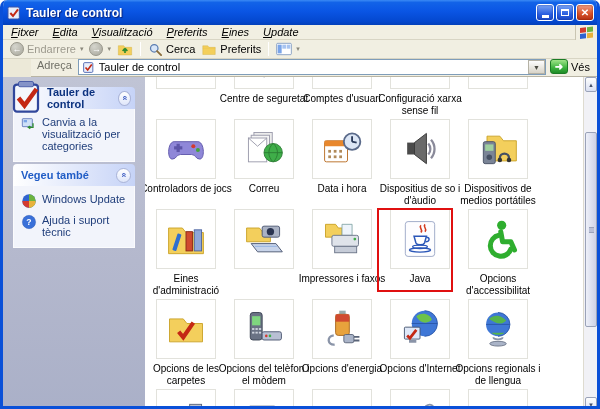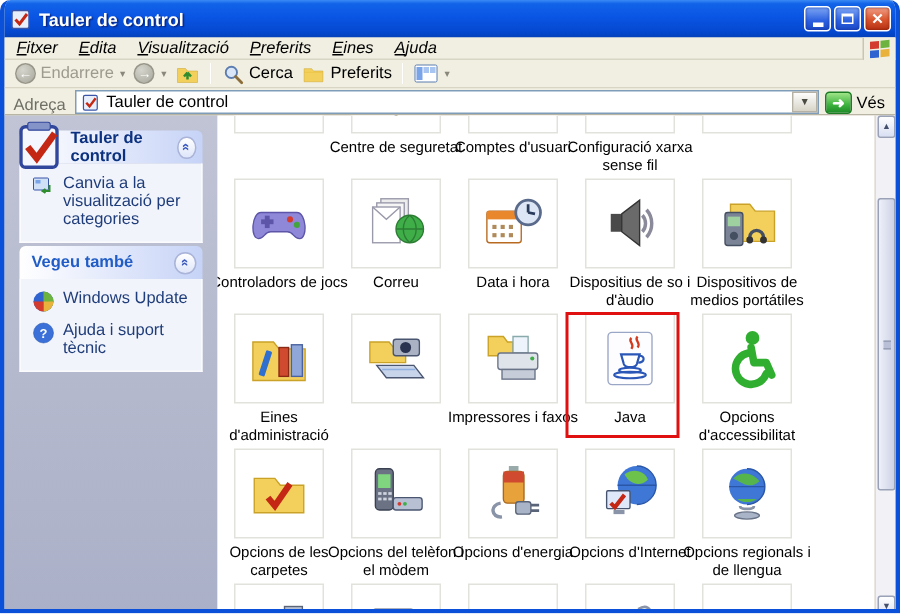--- a/index.html
+++ b/index.html
@@ -28,21 +28,21 @@
   
   .toolbar { height:19px; display:flex; align-items:center; background:#f1efe2; border-bottom:1px solid #d8d5c4; padding:0 4px; font-size:11px; }
   .tbtn { display:flex; align-items:center; gap:3px; padding:0 3px; height:17px; }
   .tb-disabled { color:#9d9a8e; }
   .drop { font-size:7px; color:#8a887c; margin-left:1px; }
   .tb-sep { width:1px; height:14px; background:#c9c5b2; border-right:1px solid #fff; margin:0 4px; }
   .circle-btn { width:14px; height:14px; border-radius:50%; display:flex; align-items:center; justify-content:center;
                 color:#fff; font-size:9px; font-weight:bold; }
   .circle-gray { background:radial-gradient(circle at 35% 30%,#d5d5cd,#a8a79c); border:1px solid #98968a; }
   
-  .addressbar { height:18px; display:flex; align-items:flex-end; background:#f1efe2; border-bottom:1px solid #b9b5a4; padding:0 3px; font-size:11px; }
+  .addressbar { height:18px; display:flex; align-items:flex-start; background:#f1efe2; border-bottom:1px solid #b9b5a4; padding:0 3px; font-size:11px;margin-left:28px; }
   .addr-label { color:#6f6f66; padding:0 6px 0 3px; }
   .addr-input { flex:1; height:16px; background:#fff; border:1px solid #7f9db9; display:flex; align-items:center; gap:4px; padding-left:3px; }
   .addr-text { font-size:11px; color:#000; flex:1; }
   .addr-drop { width:17px; height:14px; background:linear-gradient(180deg,#fdfdfd,#d8d4c8); border:1px solid #b5b2a5;
                display:flex; align-items:center; justify-content:center; font-size:7px; color:#4b4b42; }
   .go { display:flex; align-items:center; gap:3px; padding:0 4px; }
   .go-btn { width:18px; height:15px; border-radius:3px; border:1px solid #1c7c24;
             background:linear-gradient(180deg,#9fe488,#3db33e 60%,#1f8c28);
             color:#fff; font-size:10px; font-weight:bold; display:flex; align-items:center; justify-content:center; }
   
@@ -100,21 +100,21 @@
       <div class="wbtn close">✕</div>
     </div>
   </div>
 
   <div class="menubar">
     <span class="menu-item">Fitxer</span>
     <span class="menu-item">Edita</span>
     <span class="menu-item">Visualització</span>
     <span class="menu-item">Preferits</span>
     <span class="menu-item">Eines</span>
-    <span class="menu-item">Ajuda</span>
+    <span class="menu-item">Update</span>
     <span class="menu-logo">
       <svg width="15" height="13" viewBox="0 0 30 26">
         <g transform="skewY(-6)">
           <rect x="2" y="4" width="12" height="10" fill="#d33b2f"></rect>
           <rect x="16" y="4" width="12" height="10" fill="#6cb33f"></rect>
           <rect x="2" y="16" width="12" height="10" fill="#2f63d0"></rect>
           <rect x="16" y="16" width="12" height="10" fill="#e8b23c"></rect>
         </g>
       </svg>
     </span>

